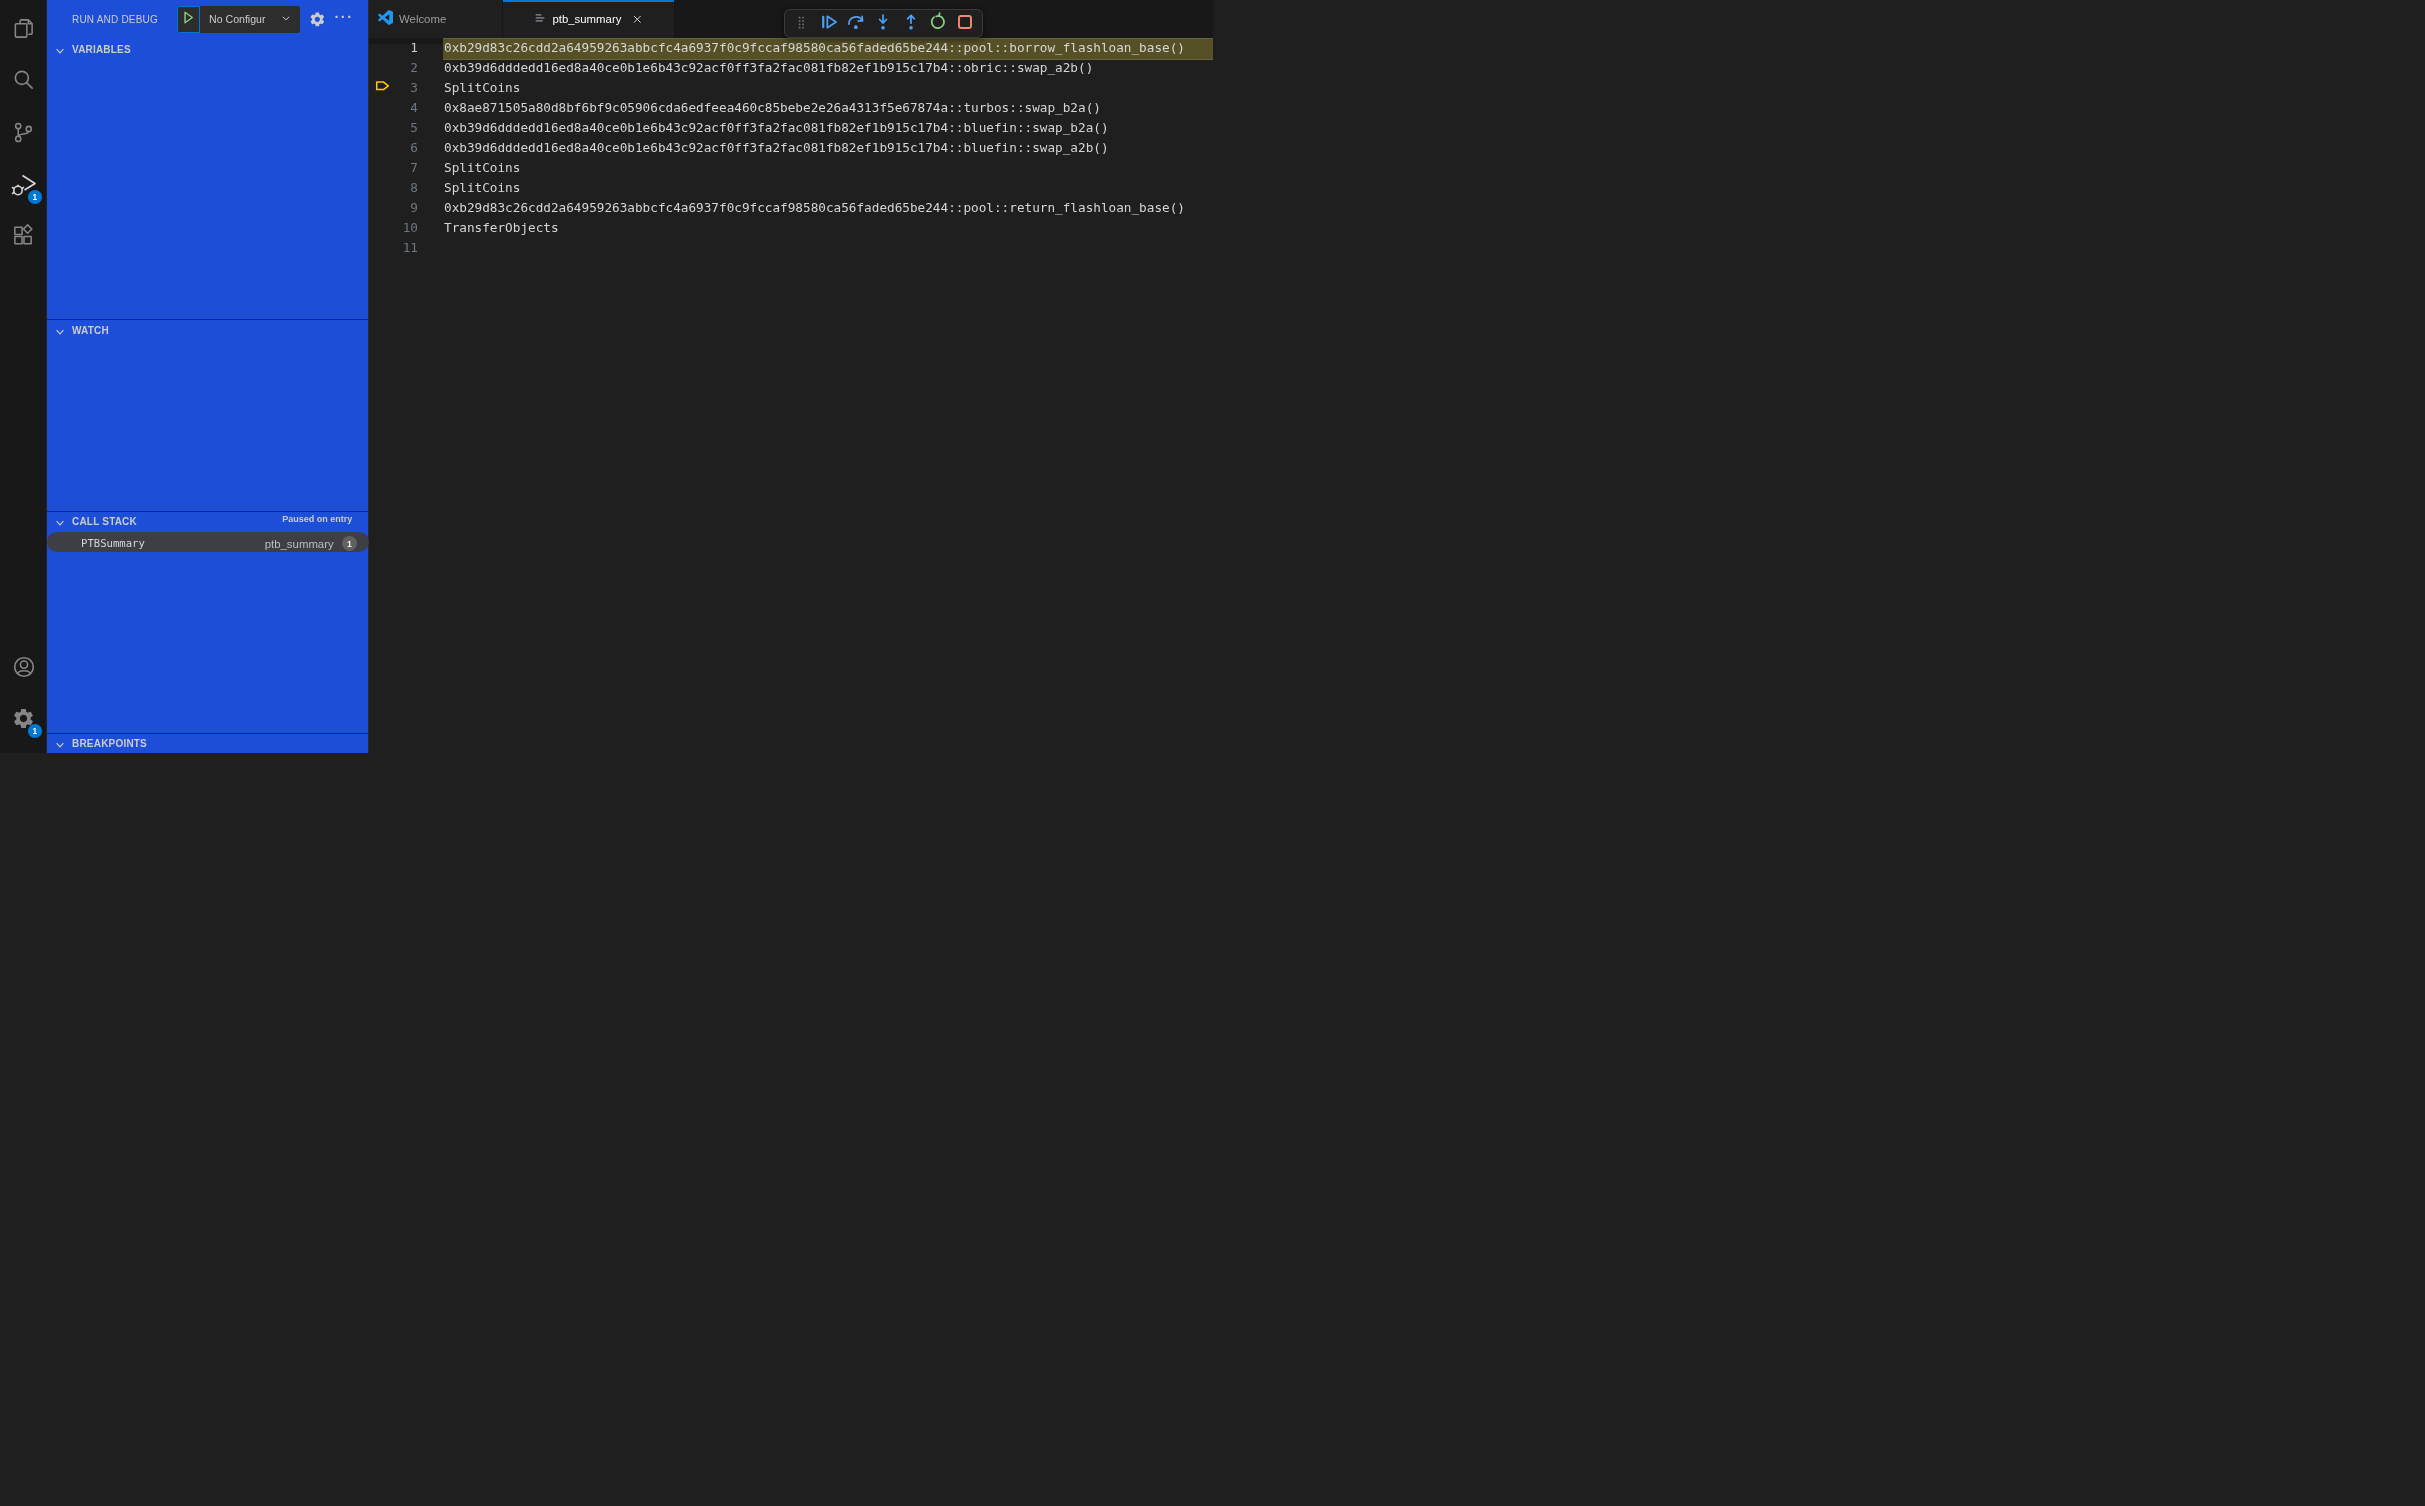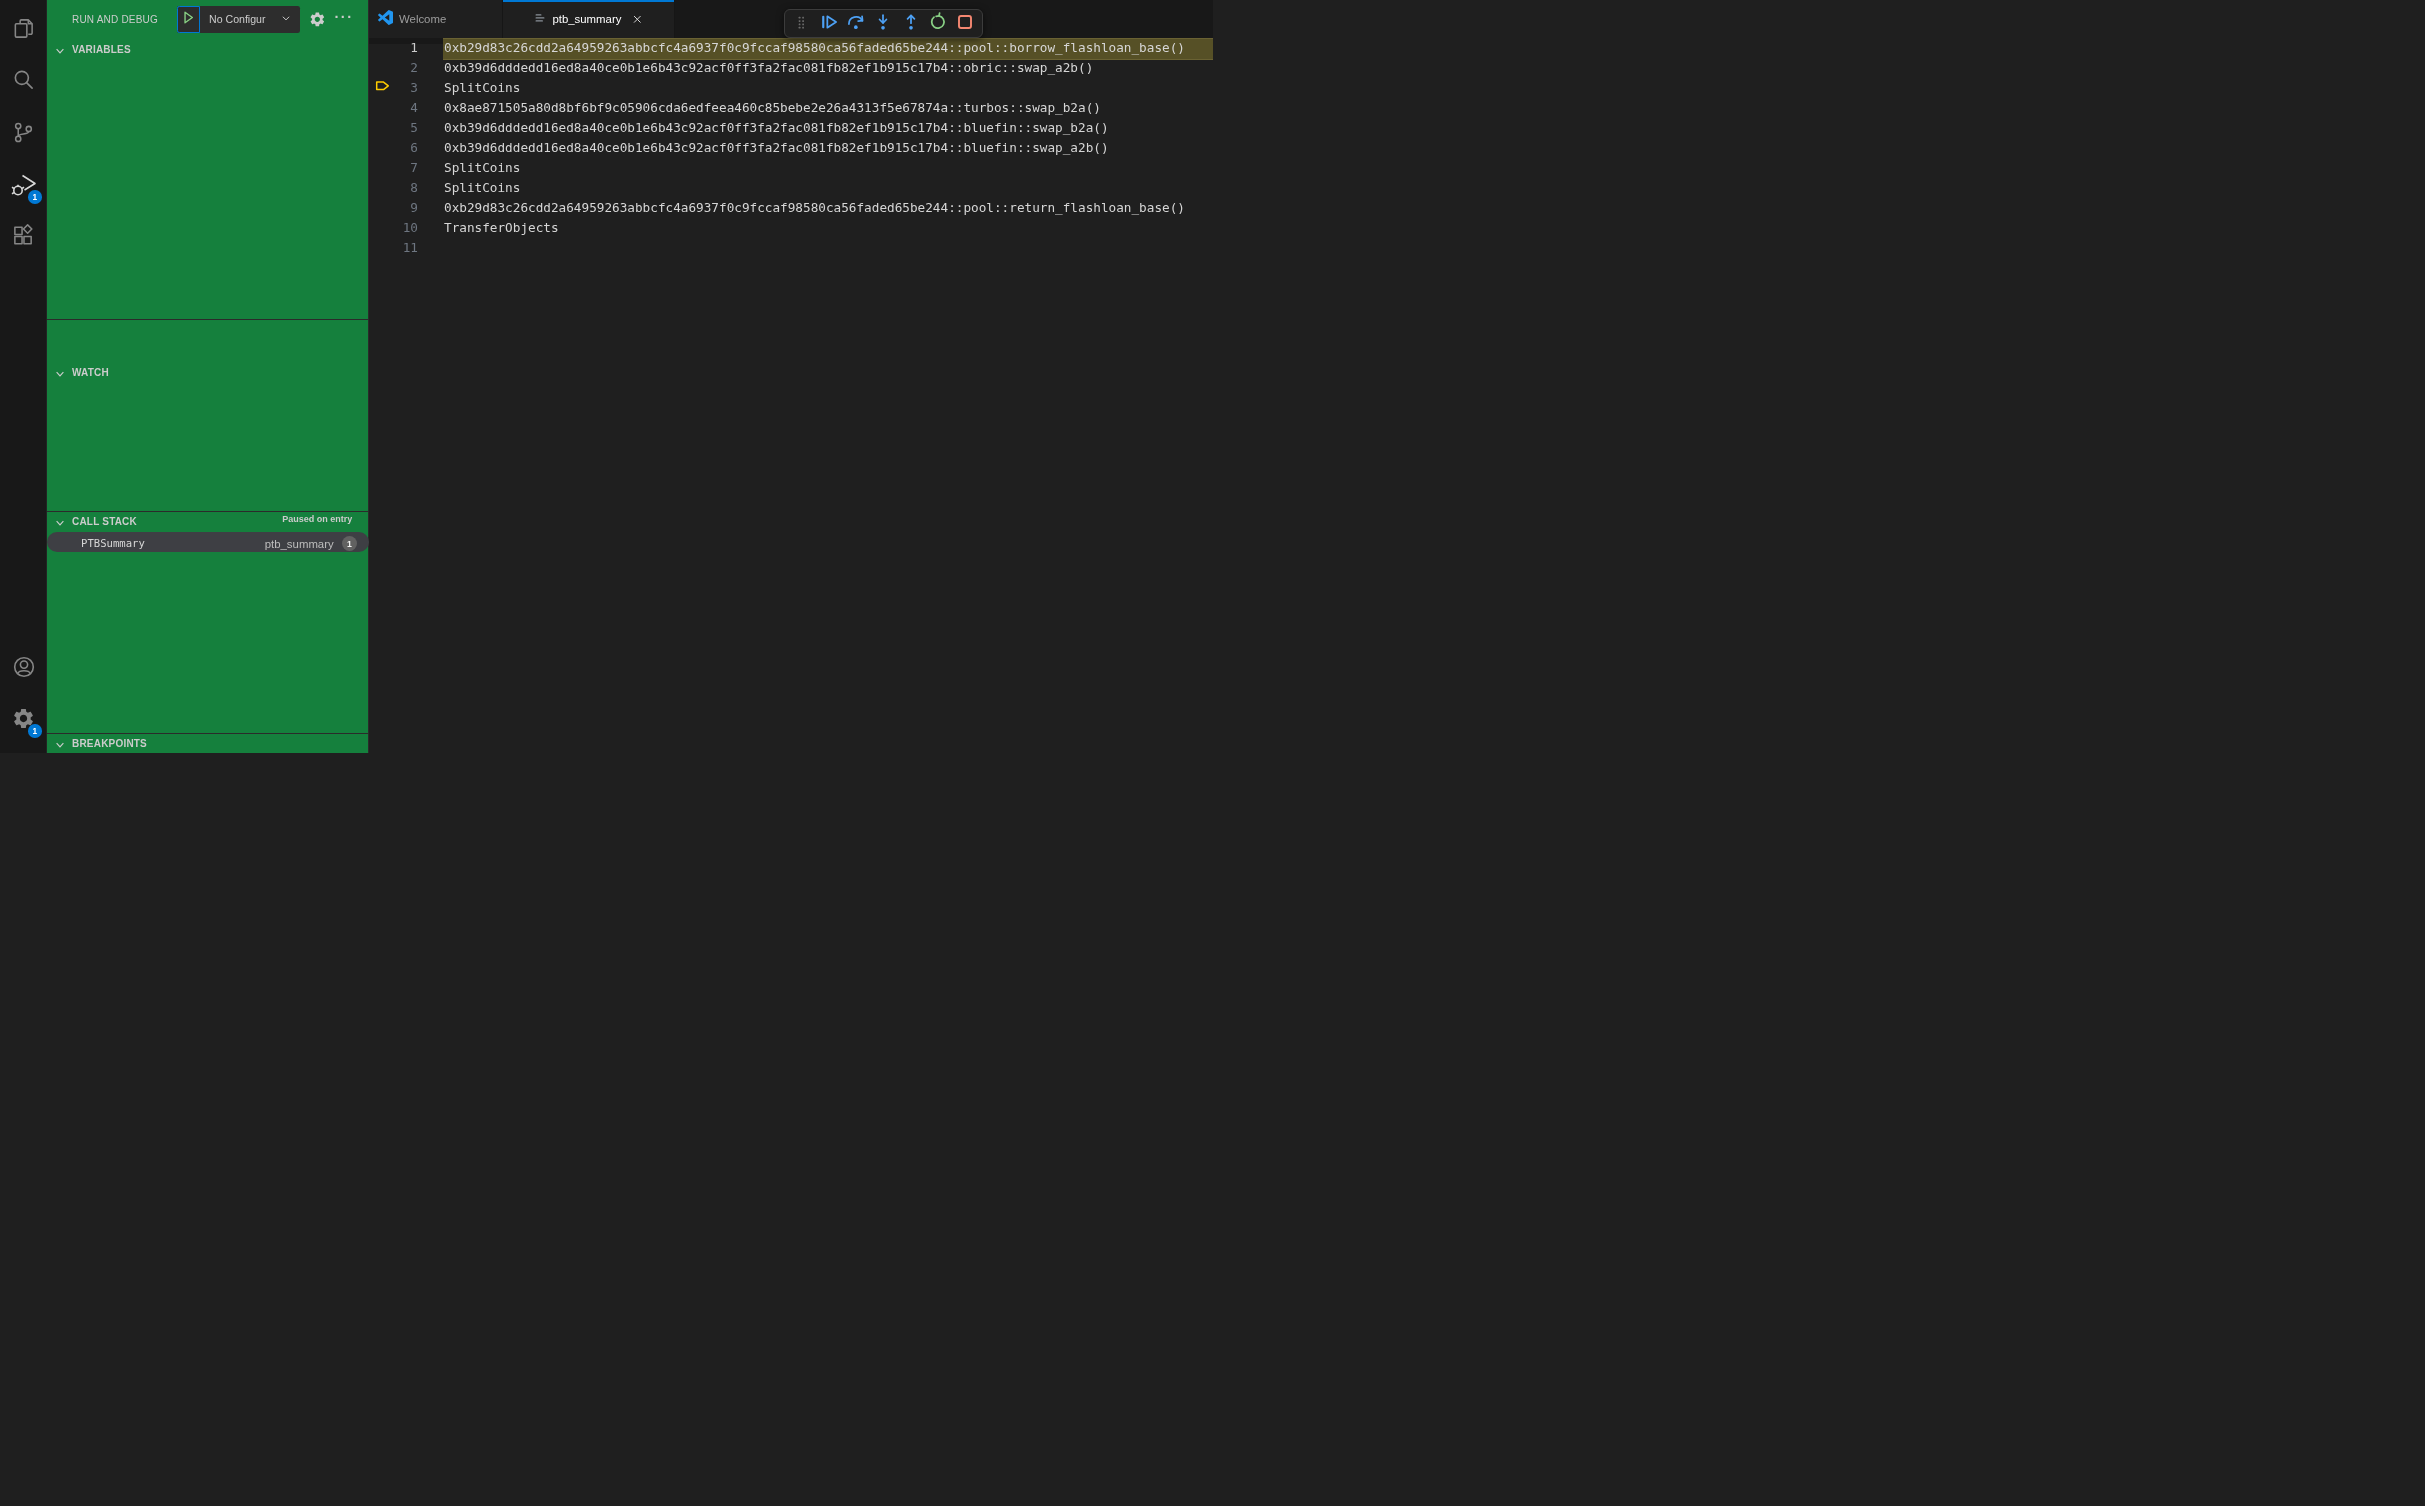--- a/index.html
+++ b/index.html
@@ -12,21 +12,21 @@
                  background:#181818; border-right:0.8px solid #232323; z-index:5; }
   .ab-item { position:absolute; left:0; width:47px; height:35px; display:flex;
              align-items:center; justify-content:center; cursor:pointer; }
   .ab-item svg { display:block; }
   .ab-badge { position:absolute; right:5.3px; bottom:-1.5px; min-width:13.7px; height:13.7px;
               border-radius:6.8px; background:#0078d4; color:#fff; font-size:8.3px; font-weight:700;
               display:flex; align-items:center; justify-content:center; padding:0 3px; }
 
   
   .sidebar { position:absolute; left:47px; top:0; width:322px; height:753px;
-             background:#15803d; border-right:0.8px solid #2b2b2b; z-index:4; }
+             background:#1d4ed8; border-right:0.8px solid #2b2b2b; z-index:4; }
   .sb-title { position:absolute; left:25px; top:0; height:38px; display:flex; align-items:center;
               color:#cccccc; font-size:10px; letter-spacing:0.2px; white-space:nowrap; }
   .run-group { position:absolute; left:130px; top:6px; width:123px; height:26.5px;
                background:#2d2d2d; border-radius:2.3px; display:flex; align-items:stretch; overflow:visible; }
   .run-play { width:23px; border:0.8px solid #0078d4; border-radius:2.3px 0 0 2.3px;
               display:flex; align-items:center; justify-content:center; cursor:pointer; }
   .run-label { flex:1; display:flex; align-items:center; gap:15px; padding:0 6px 0 9px;
                color:#cccccc; font-size:10.6px; white-space:nowrap; cursor:pointer; }
   .sb-gear { position:absolute; left:262px; top:11.4px; width:16.7px; height:16.7px; cursor:pointer; }
   .sb-dots { position:absolute; left:285px; top:9px; width:24px; height:20px; color:#cccccc;
@@ -187,21 +187,21 @@
   <div class="sect-head" style="top:42px;">
     <span class="chev">
       <svg width="12" height="12" viewBox="0 0 16 16" fill="none" stroke="#cccccc" stroke-width="1.5">
           <path d="M3.5 5.5 L8 10.5 L12.5 5.5"></path>
         </svg>
     </span>
     <span class="lbl">VARIABLES</span>
   </div>
 
   <div class="sb-sep" style="top:319px;"></div>
-  <div class="sect-head" style="top:323px;margin-top:42px;">
+  <div class="sect-head" style="top:323px;">
     <span class="chev">
       <svg width="12" height="12" viewBox="0 0 16 16" fill="none" stroke="#cccccc" stroke-width="1.5">
           <path d="M3.5 5.5 L8 10.5 L12.5 5.5"></path>
         </svg>
     </span>
     <span class="lbl">WATCH</span>
   </div>
 
   <div class="sb-sep" style="top:511px;"></div>
   <div class="sect-head" style="top:514px;">

